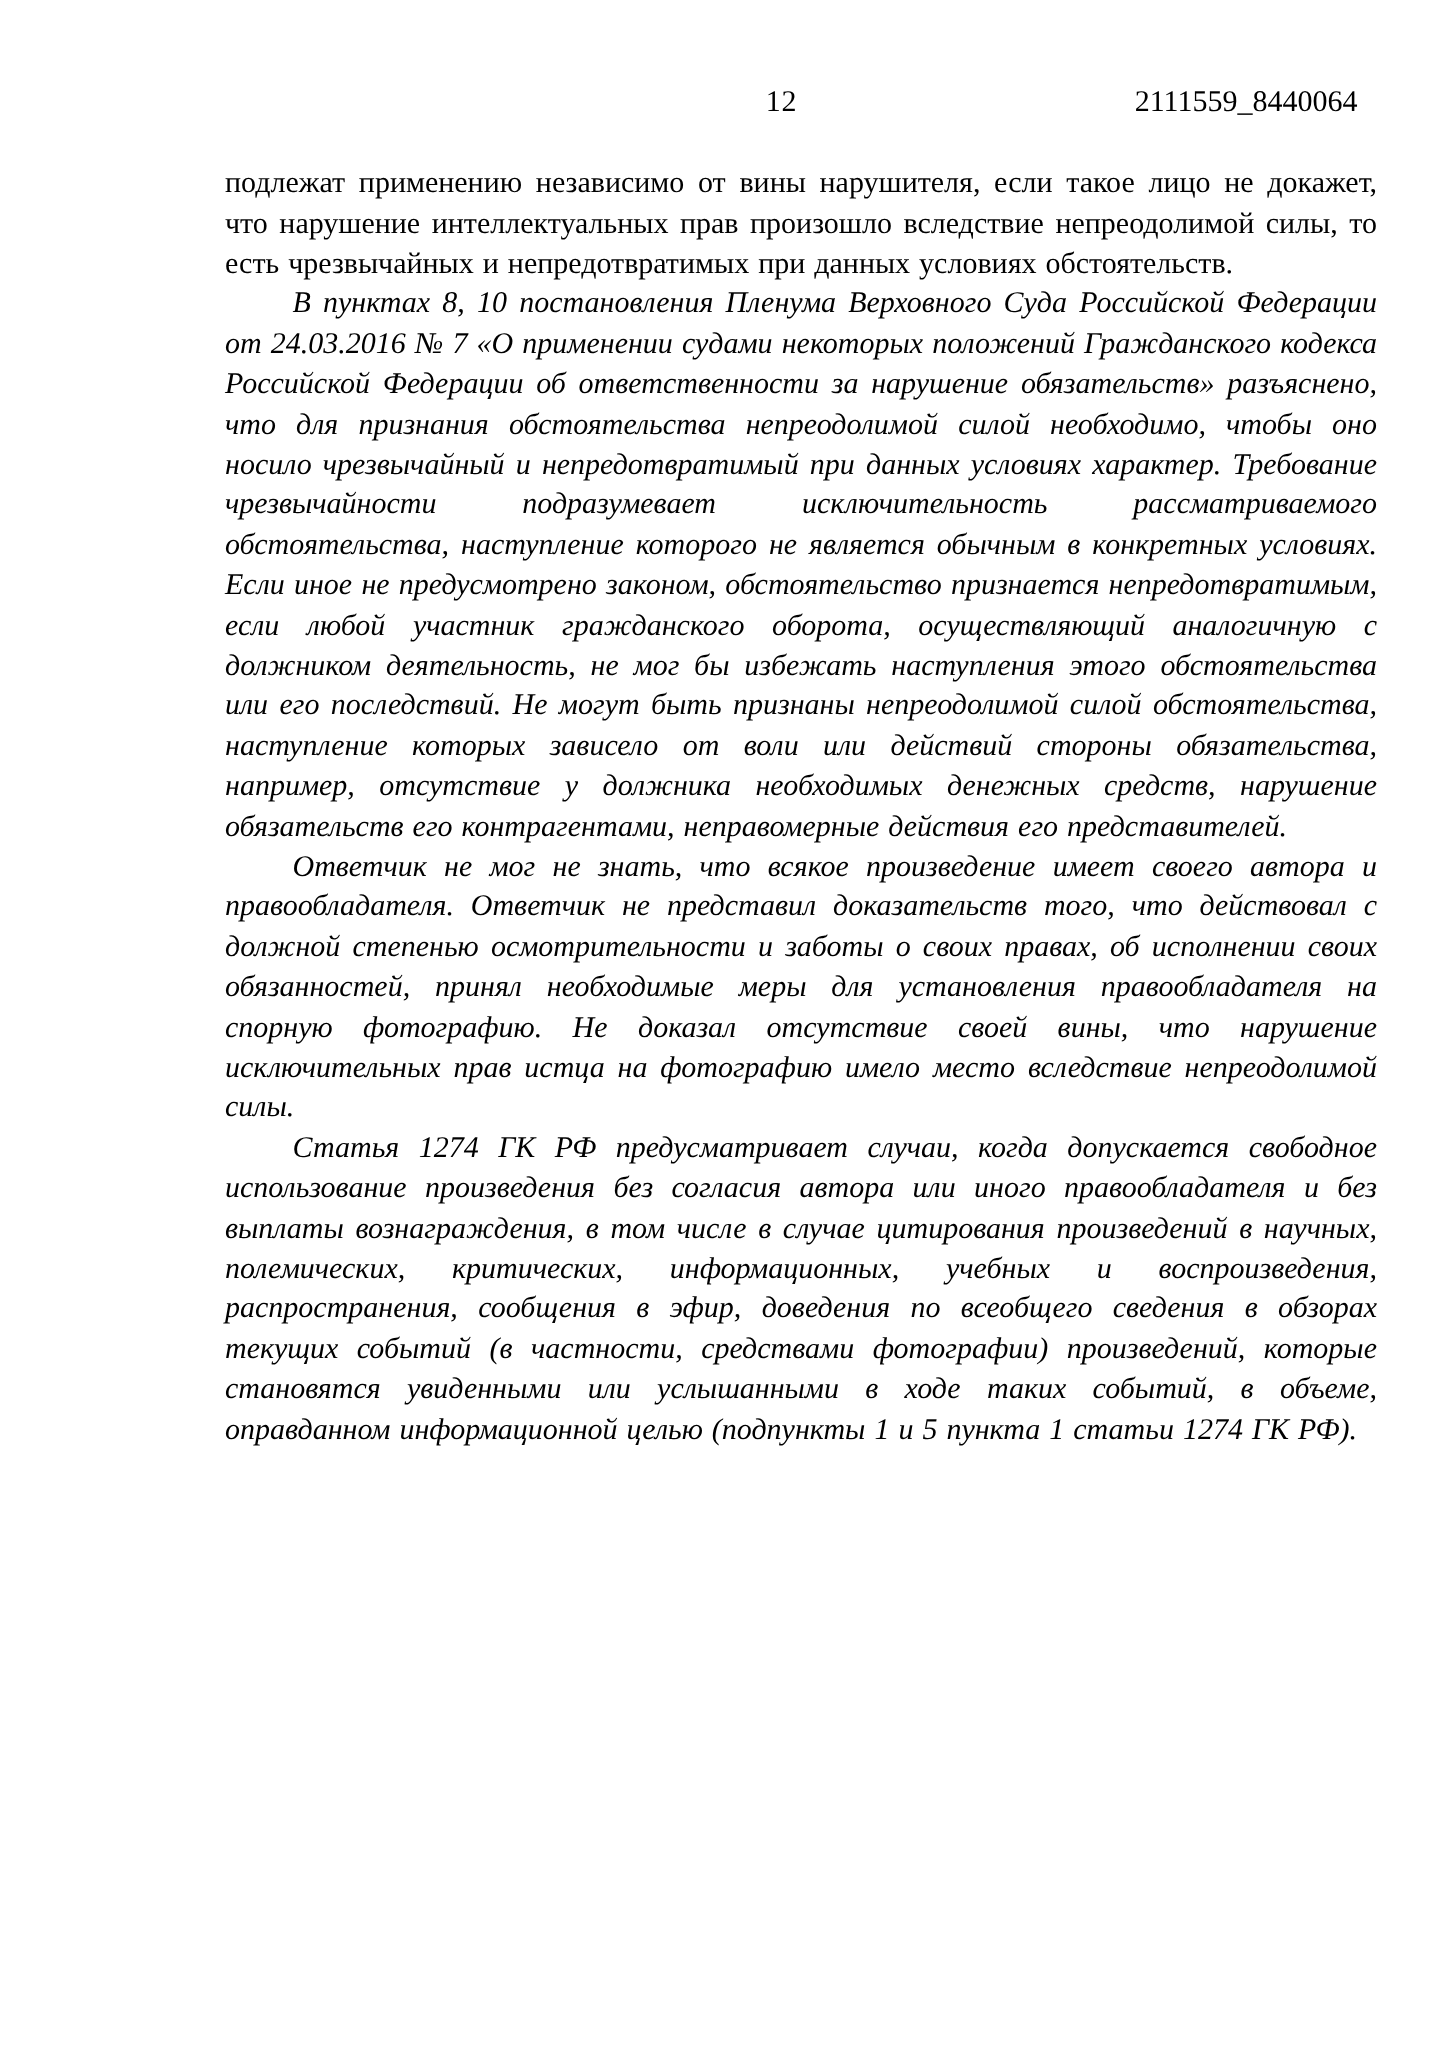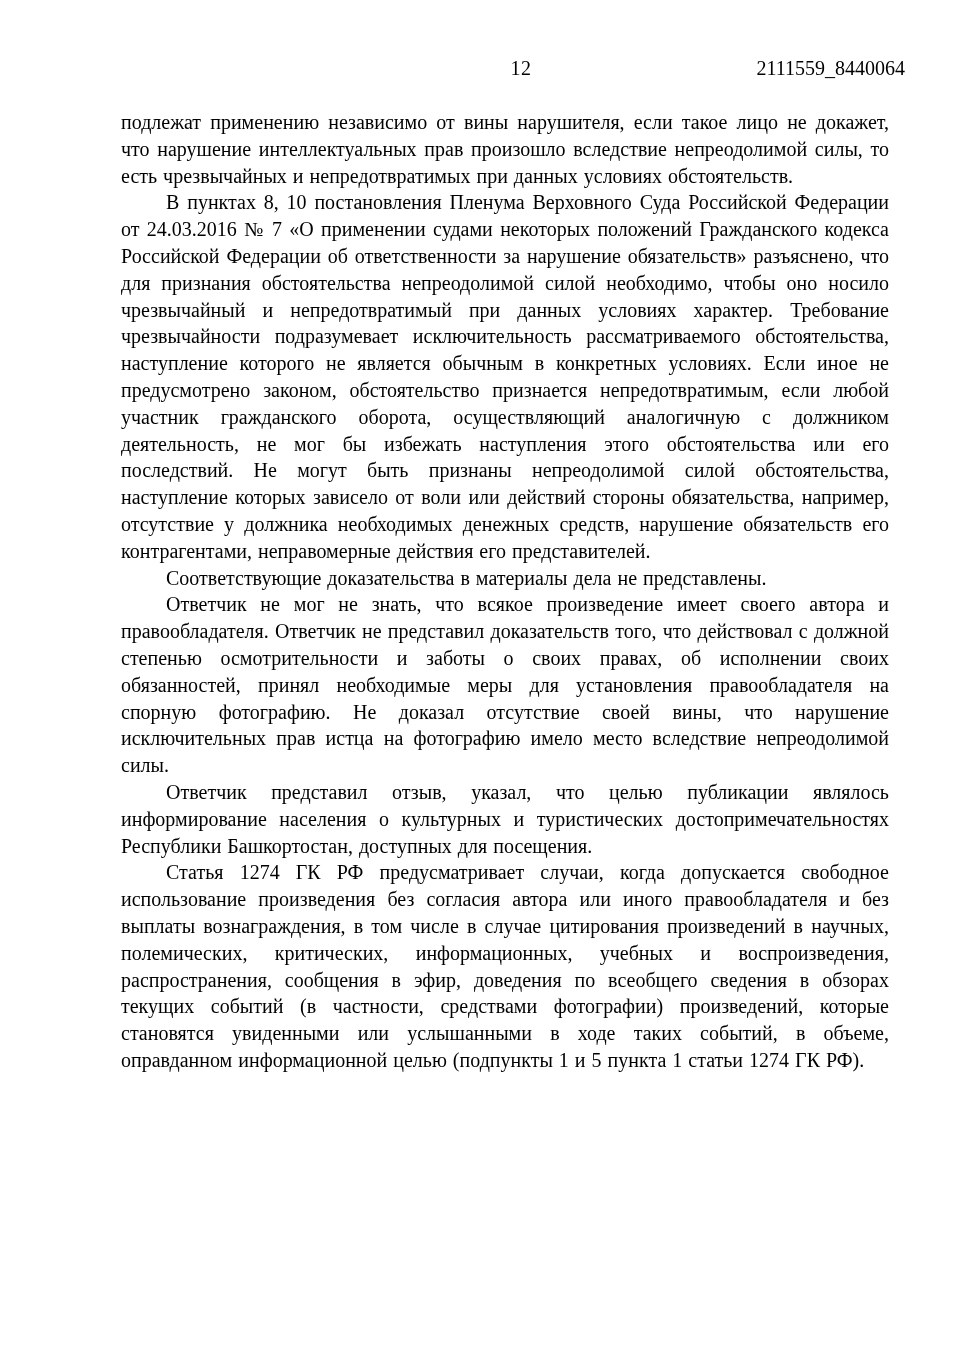--- a/index.html
+++ b/index.html
@@ -36,46 +36,45 @@
     letter-spacing: 0.5px;
   }
   .page-header .doc-id {
     grid-column: 3;
     justify-self: end;
     text-align: right;
   }
   .content {
     position: absolute;
     top: 109px;
-    left: 121px;
+    left: 150px;
     width: 768px;
     font-size: 20px;
     line-height: 26.8px;
     text-align: justify;
     word-spacing: 1px;
   }
   .content p {
     margin: 0;
   }
   .content p.indent {
     text-indent: 45px;
+    font-style: italic;
   }
 </style>
 </head>
 <body>
 
 <div class="page">
 
   <div class="page-header">
     <span class="page-number">12</span>
     <span class="doc-id">2111559_8440064</span>
   </div>
 
   <div class="content">
     <p>подлежат применению независимо от вины нарушителя, если такое лицо не докажет, что нарушение интеллектуальных прав произошло вследствие непреодолимой силы, то есть чрезвычайных и непредотвратимых при данных условиях обстоятельств.</p>
     <p class="indent">В пунктах 8, 10 постановления Пленума Верховного Суда Российской Федерации от 24.03.2016 № 7 «О применении судами некоторых положений Гражданского кодекса Российской Федерации об ответственности за нарушение обязательств» разъяснено, что для признания обстоятельства непреодолимой силой необходимо, чтобы оно носило чрезвычайный и непредотвратимый при данных условиях характер. Требование чрезвычайности подразумевает исключительность рассматриваемого обстоятельства, наступление которого не является обычным в конкретных условиях. Если иное не предусмотрено законом, обстоятельство признается непредотвратимым, если любой участник гражданского оборота, осуществляющий аналогичную с должником деятельность, не мог бы избежать наступления этого обстоятельства или его последствий. Не могут быть признаны непреодолимой силой обстоятельства, наступление которых зависело от воли или действий стороны обязательства, например, отсутствие у должника необходимых денежных средств, нарушение обязательств его контрагентами, неправомерные действия его представителей.</p>
-    <p class="indent">Соответствующие доказательства в материалы дела не представлены.</p>
     <p class="indent">Ответчик не мог не знать, что всякое произведение имеет своего автора и правообладателя. Ответчик не представил доказательств того, что действовал с должной степенью осмотрительности и заботы о своих правах, об исполнении своих обязанностей, принял необходимые меры для установления правообладателя на спорную фотографию. Не доказал отсутствие своей вины, что нарушение исключительных прав истца на фотографию имело место вследствие непреодолимой силы.</p>
-    <p class="indent">Ответчик представил отзыв, указал, что целью публикации являлось информирование населения о культурных и туристических достопримечательностях Республики Башкортостан, доступных для посещения.</p>
     <p class="indent">Статья 1274 ГК РФ предусматривает случаи, когда допускается свободное использование произведения без согласия автора или иного правообладателя и без выплаты вознаграждения, в том числе в случае цитирования произведений в научных, полемических, критических, информационных, учебных и воспроизведения, распространения, сообщения в эфир, доведения по всеобщего сведения в обзорах текущих событий (в частности, средствами фотографии) произведений, которые становятся увиденными или услышанными в ходе таких событий, в объеме, оправданном информационной целью (подпункты 1 и 5 пункта 1 статьи 1274 ГК РФ).</p>
   </div>
 
 </div>
 
 </body></html>

